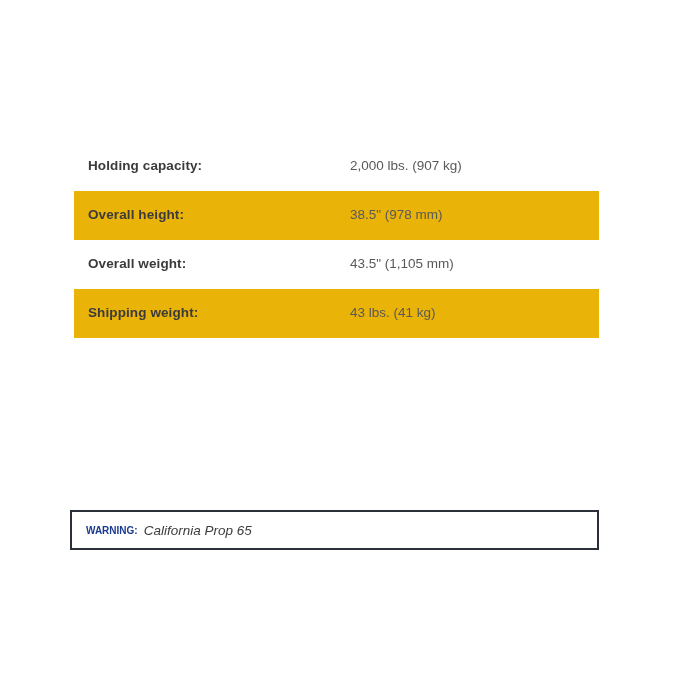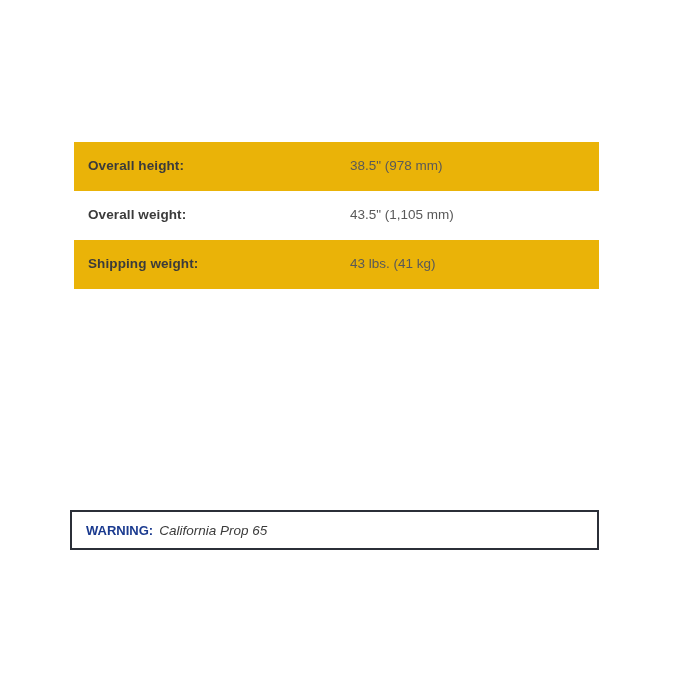--- a/index.html
+++ b/index.html
@@ -59,37 +59,41 @@
     box-sizing: border-box;
     border: 2px solid #2b2f38;
     background: #ffffff;
     display: flex;
     align-items: center;
     padding-left: 14px;
   }
   .warning-label {
     color: #1a3a8f;
     font-weight: bold;
-    font-size: 13px;
+    font-size: 10px;
     margin-right: 6px;
     text-align: center;
   }
   .warning-text {
     color: #3b3b3b;
     font-size: 13.5px;
     font-style: italic;
   }
 </style>
 </head>
 <body>
 
 <div class="page">
 
   <table class="spec-table">
     <tbody>
+      <tr class="row-odd">
+        <td class="label">Holding capacity:</td>
+        <td class="value">2,000 lbs. (907 kg)</td>
+      </tr>
       <tr class="row-even">
         <td class="label">Overall height:</td>
         <td class="value">38.5" (978 mm)</td>
       </tr>
       <tr class="row-odd">
         <td class="label">Overall weight:</td>
         <td class="value">43.5" (1,105 mm)</td>
       </tr>
       <tr class="row-even">
         <td class="label">Shipping weight:</td>

